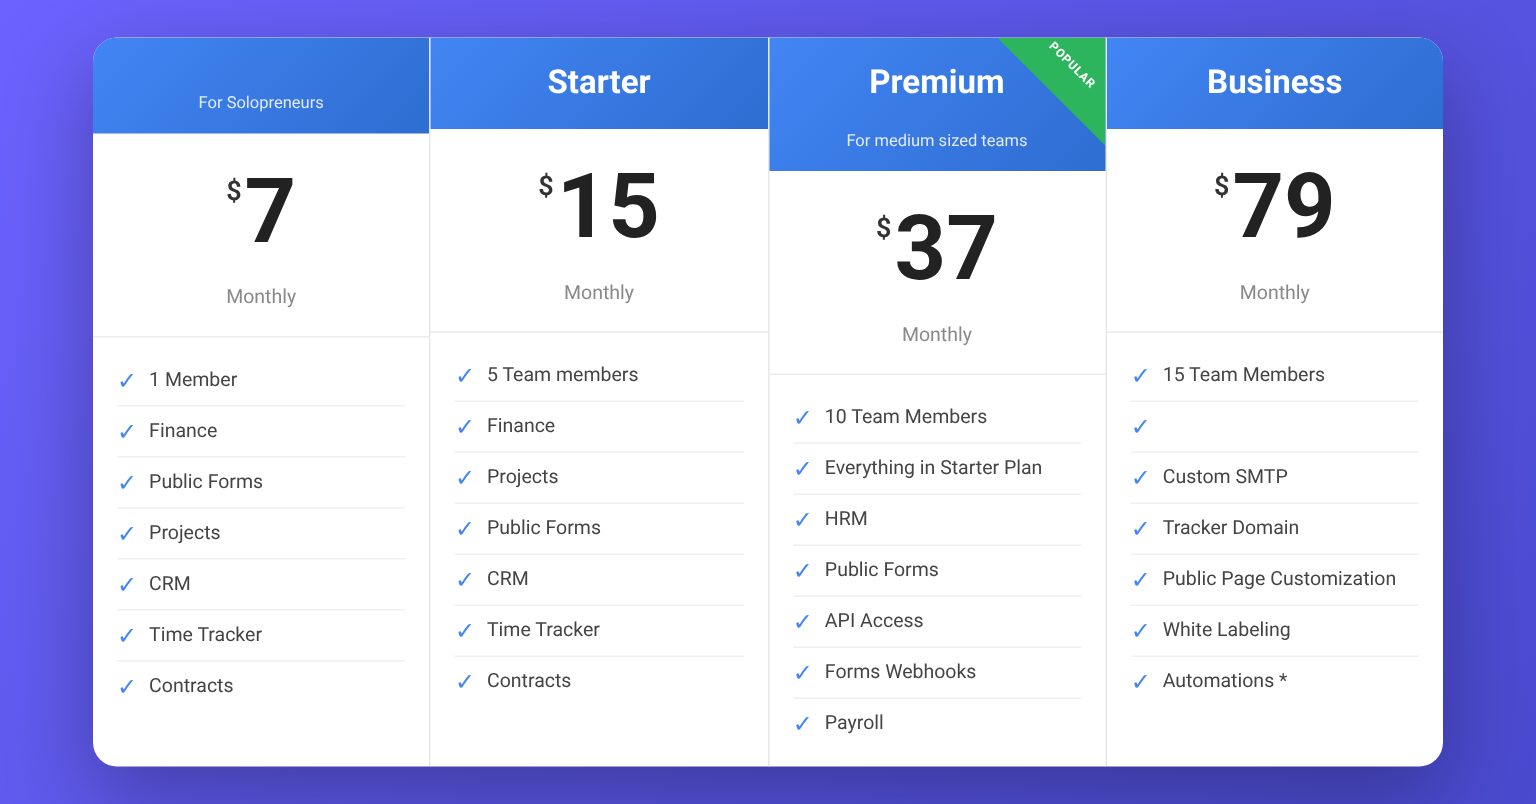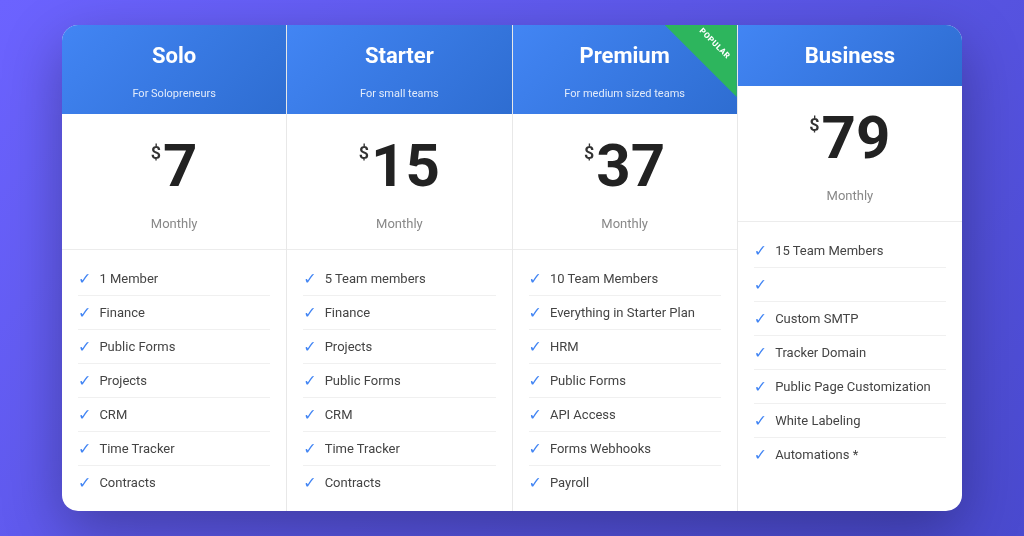--- a/index.html
+++ b/index.html
@@ -123,21 +123,20 @@
       font-weight: 800;
     }
   </style>
 </head>
 <body>
 
 <div class="pricing-container" id="pricing-table">
 <div class="plan">
 
     <div class="plan-header">
-      <div class="plan-name">Solo</div>
       <div class="plan-tagline">For Solopreneurs</div>
     </div>
     <div class="plan-price-section">
       <div class="price-row">
         <span class="price-dollar">$</span>
         <span class="price-amount">7</span>
       </div>
       <div class="price-period">Monthly</div>
     </div>
     <div class="features-list">
@@ -176,21 +175,20 @@
       <span class="check-icon">✓</span>
       <span>Contracts</span>
     </div>
 
     </div>
   </div>
     <div class="plan">
 
     <div class="plan-header">
       <div class="plan-name">Starter</div>
-      <div class="plan-tagline">For small teams</div>
     </div>
     <div class="plan-price-section">
       <div class="price-row">
         <span class="price-dollar">$</span>
         <span class="price-amount">15</span>
       </div>
       <div class="price-period">Monthly</div>
     </div>
     <div class="features-list">
 

